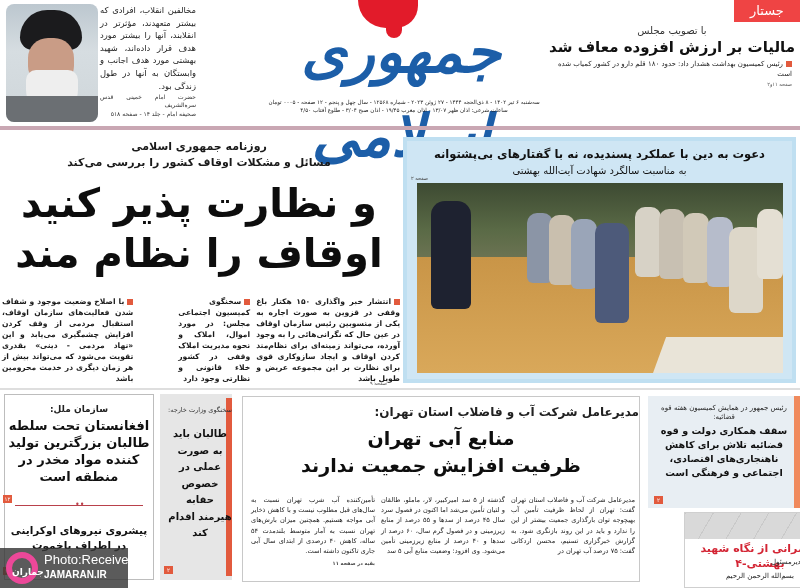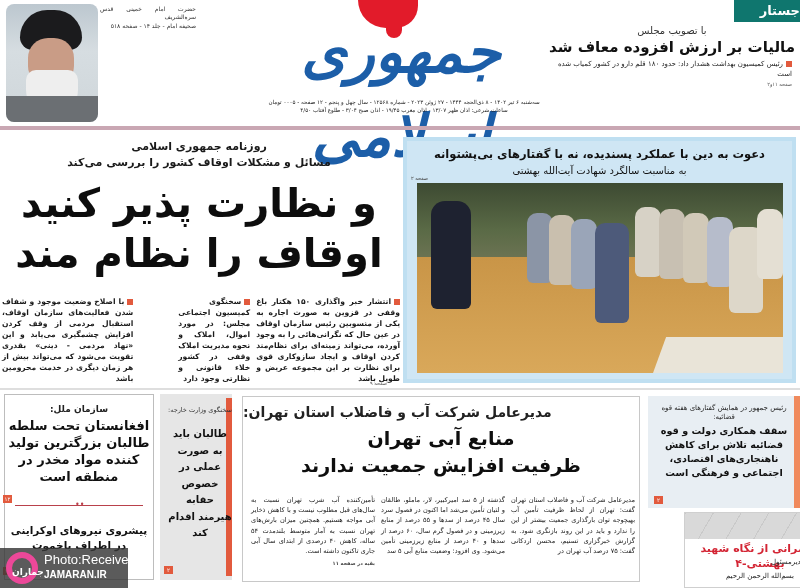--- a/index.html
+++ b/index.html
@@ -21,21 +21,21 @@
     .imam-quote { left: 100px; top: 4px; width: 96px; height: 118px; font-size: 8.4px; line-height: 12.6px; text-align: justify; color:#222; }
     .imam-quote .src { font-size: 6px; line-height: 8px; margin-top: 1px; color:#333; }
 
     .logo-wrap { left: 268px; top: 0; width: 270px; height: 100px; }
     .logo-splash { position:absolute; left: 90px; top: 0; width: 60px; height: 28px; background:#e21b2a; border-radius: 0 0 24px 30px; }
     .logo-splash2 { position:absolute; left: 118px; top: 18px; width: 16px; height: 20px; background:#e21b2a; border-radius: 0 0 10px 10px; }
     .logo-text { position:absolute; right: 6px; top: 10px; width: 262px; text-align:center; font-family: "DejaVu Serif", serif; font-weight: bold; font-style: italic;
       font-size: 58px; line-height: 84px; color: #1c5ea8; letter-spacing: -1px; }
     .dateline { left: 268px; top: 98px; width: 272px; font-size: 5.6px; line-height: 8px; text-align: center; color:#222; white-space: nowrap; overflow:hidden; }
 
-    .jostar-tag { left: 734px; top: 0; width: 66px; height: 22px; background: #0f766e; color: #ffffff; font-weight: bold; font-size: 13px; line-height: 22px; }
+    .jostar-tag { left: 734px; top: 0; width: 66px; height: 22px; background: #ef4444; color: #ffffff; font-weight: normal; font-size: 13px; line-height: 22px; text-align:center; }
     .top-right-story { left: 548px; top: 24px; width: 248px; height: 100px; text-align: center; }
     .top-right-story .kicker { font-size: 10px; line-height: 14px; color:#333; }
     .top-right-story .headline { font-size: 15px; line-height: 19px; font-weight: bold; color:#111; }
     .top-right-story .lead { font-size: 7px; line-height: 10px; text-align: right; margin-top: 2px; padding-right: 4px; color:#222; }
     .top-right-story .pageref { font-size: 5px; text-align: right; padding-right: 4px; color:#555; margin-top: 2px; }
     .bullet { display:inline-block; width:6px; height:6px; background:#e25a3d; margin-left: 3px; vertical-align: middle; }
 
     
     .main-left { left: 0; top: 130px; width: 398px; height: 256px; }
     .main-left .kicker1 { position:absolute; top: 10px; width: 398px; text-align:center; font-weight:bold; font-size: 11px; line-height:14px; color:#1a1a1a; }
@@ -77,21 +77,21 @@
     .watermark .logo { position:absolute; left: 6px; top: 4px; width: 32px; height: 32px; border-radius: 50%; border: 6px solid #ec4899; font-size: 9px; line-height: 28px; text-align:right; font-weight: bold; color:#fff; }
     .watermark .t1 { position:absolute; left: 44px; top: 5px; font-size: 13px; line-height: 13px; font-family: "Liberation Sans", sans-serif; }
     .watermark .t2 { position:absolute; left: 44px; top: 20px; font-size: 10px; line-height: 13px; font-family: "Liberation Sans", sans-serif; font-weight: bold; }
 
     .box-taliban { left: 160px; top: 394px; width: 72px; height: 186px; background: #e6e6e6; }
     .box-taliban .redbar { position:absolute; left: 0; top: 4px; width: 6px; height: 178px; background: #e25a3d; }
     .box-taliban .kicker { position:absolute; top: 12px; left: 8px; width: 64px; text-align:center; font-size: 6.5px; line-height: 8px; color:#333; }
     .box-taliban .headline { position:absolute; top: 32px; left: 8px; width: 64px; text-align:center; font-size: 10px; line-height: 16.5px; font-weight: bold; color:#111; }
 
     .box-water { left: 242px; top: 396px; width: 398px; height: 186px; border: 1px solid #c8c8c8; background:#fff; }
-    .box-water .kicker { position:absolute; top: 10px; width:100%; text-align:left; font-size: 14px; line-height: 11px; font-weight: bold; color:#222; }
+    .box-water .kicker { position:absolute; top: 10px; width:100%; text-align:right; font-size: 12px; line-height: 11px; font-weight: bold; color:#222; }
     .box-water .headline { position:absolute; top: 28px; width:100%; text-align:center; font-weight: 900; font-size: 19px; line-height: 27px; color:#0e0e0e; }
     .box-water .wcols { position:absolute; top: 98px; left: 6px; width: 386px; display:flex; flex-direction: row; gap: 6px; }
     .box-water .wcol { width: 124px; font-size: 6.6px; line-height: 10.2px; text-align: justify; color:#222; }
     .box-water .cont { font-size: 5px; color:#444; margin-top: 2px; font-weight: bold; }
 
     .box-raisi { left: 648px; top: 396px; width: 152px; height: 112px; background: #e8eef3; }
     .box-raisi .redbar { position:absolute; right: 0; top: 0; width: 6px; height: 112px; background: #f08a5d; }
     .box-raisi .kicker { position:absolute; top: 8px; right: 6px; width: 140px; text-align:center; font-size: 7px; line-height: 9px; color:#222; }
     .box-raisi .headline { position:absolute; top: 28px; right: 6px; width: 140px; text-align:center; font-size: 9.6px; line-height: 14px; font-weight: bold; color:#111; }
 
@@ -107,20 +107,21 @@
 
 <div class="abs masthead"></div>
 
 <div class="abs imam-photo">
   <div class="turban"></div>
   <div class="face"></div>
   <div class="beard"></div>
   <div class="robe"></div>
 </div>
 <div class="abs imam-quote">
+  <div>مخالفین انقلاب، افرادی که بیشتر متعهدند، مؤثرتر در انقلابند، آنها را بیشتر مورد هدف قرار داده‌اند، شهید بهشتی مورد هدف اجانب و وابستگان به آنها در طول زندگی بود.</div>
   <div class="src">حضرت امام خمینی قدس سره‌الشریف</div>
   <div class="src">صحیفه امام - جلد ۱۴ - صفحه ۵۱۸</div>
 </div>
 
 <div class="abs logo-wrap">
   <div class="logo-splash"></div>
   <div class="logo-splash2"></div>
   <div class="logo-text">جمهوری اسلامی</div>
 </div>
 <div class="abs dateline">
@@ -206,21 +207,21 @@
     <div class="wcol">گذشته از ۵ سد امیرکبیر، لار، ماملو، طالقان و لتیان تأمین می‌شد اما اکنون در فصول سرد سال ۴۵ درصد از سدها و ۵۵ درصد از منابع زیرزمینی و در فصول گرم سال، ۶۰ درصد از سدها و ۴۰ درصد از منابع زیرزمینی تأمین می‌شود. وی افزود: وضعیت منابع آبی ۵ سد</div>
     <div class="wcol">
       <span>تأمین‌کننده آب شرب تهران نسبت به سال‌های قبل مطلوب نیست و با کاهش ذخایر آبی مواجه هستیم. همچنین میزان بارش‌های تهران نسبت به آمار متوسط بلندمدت ۵۴ ساله، کاهش ۴۰ درصدی از ابتدای سال آبی جاری تاکنون داشته است.</span>
       <div class="cont">بقیه در صفحه ۱۱</div>
     </div>
   </div>
 </div>
 
 <div class="abs box-raisi">
   <div class="redbar"></div>
-  <div class="kicker">رئیس جمهور در همایش گفتارهای هفته قوه قضائیه:</div>
+  <div class="kicker">رئیس جمهور در همایش کمیسیون هفته قوه قضائیه:</div>
   <div class="headline">سقف همکاری دولت و قوه قضائیه تلاش برای کاهش ناهنجاری‌های اقتصادی، اجتماعی و فرهنگی است</div>
   <div class="pg-tag" style="left:6px; top:100px;">۲</div>
 </div>
 
 <div class="abs box-editorial">
   <div class="pattern"></div>
   <div class="headline">حکمرانی از نگاه شهید بهشتی-۴</div>
   <div class="sub1">متعهدند مدیرمسئول</div>
   <div class="sub2">بسم‌الله الرحمن الرحیم</div>
 </div>

